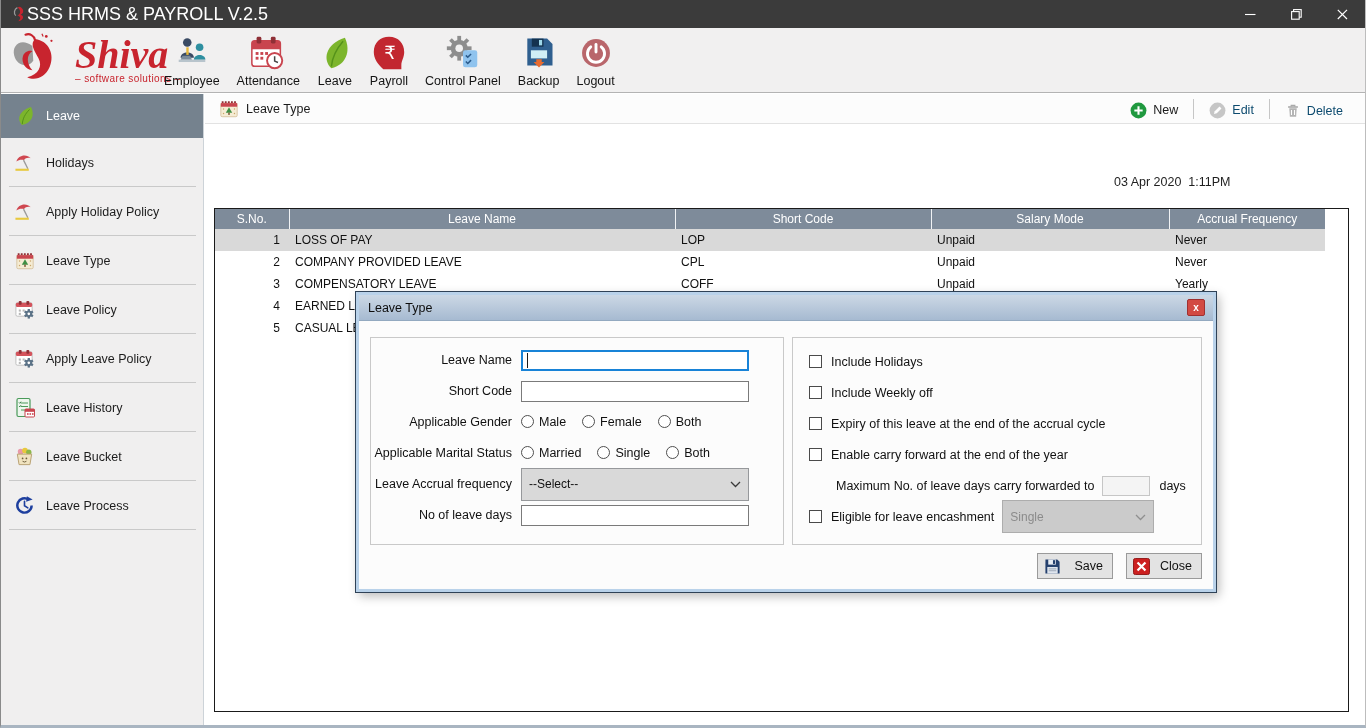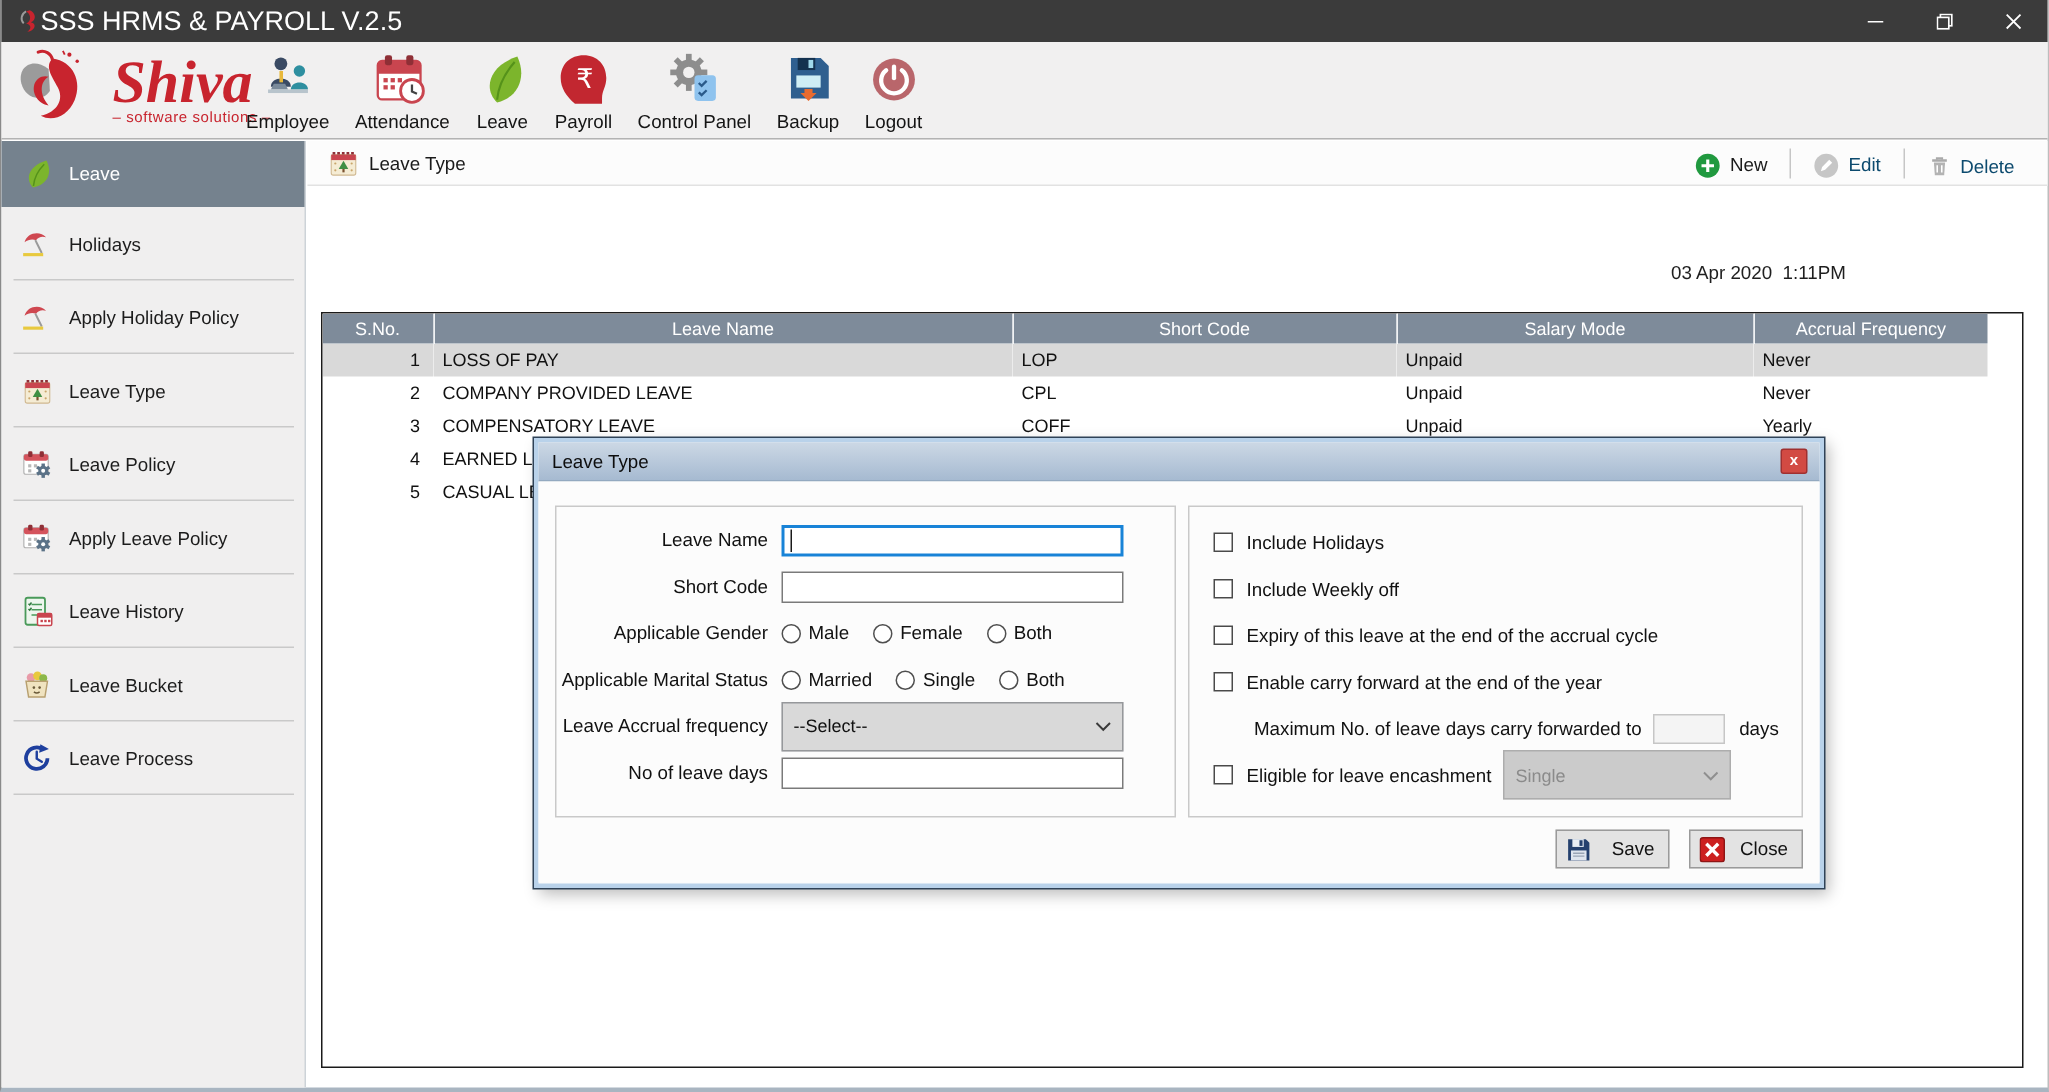--- a/index.html
+++ b/index.html
@@ -68,21 +68,21 @@
   .gb-left{left:11px;top:16px;width:414px;height:208px;}
   .gb-right{left:433px;top:16px;width:410px;height:208px;padding:8px 0 0 16px;}
   .form-row{position:absolute;left:0;width:100%;height:22px;display:flex;align-items:center;}
   .fieldlabel{width:150px;text-align:right;padding-right:9px;font-size:12.5px;color:#111;flex:none;}
   .input{width:228px;height:21px;border:1px solid #7a7a7a;background:#fff;font-size:12px;font-family:inherit;padding:0 5px;}
   .input-wrap{position:relative;display:inline-block;}
   .input.focused{border:2px solid #1883d7;}
   .caret{position:absolute;left:6px;top:3px;width:1px;height:15px;background:#1a1a1a;animation:blink 1.1s steps(1) infinite;}
   @keyframes blink{50%{opacity:0;}}
   .radio-group{display:flex;align-items:center;}
-  .radio-item{display:flex;align-items:center;margin-right:16px;cursor:pointer;}
+  .radio-item{display:flex;margin-right:16px;cursor:pointer;}
   .radio{width:13px;height:13px;border:1px solid #4f4f4f;border-radius:50%;background:#fff;margin-right:5px;flex:none;}
   .radio-label{font-size:12.5px;color:#111;}
   .combo{width:228px;height:33px;background:#d9d9d9;border:1px solid #96989b;display:flex;align-items:center;justify-content:space-between;padding:0 7px;font-size:12px;color:#111;cursor:pointer;}
   .combo-disabled{background:#cbcbcb;border-color:#adadad;color:#8b8b8b;cursor:default;}
   .cb-row{height:31px;display:flex;align-items:center;cursor:pointer;}
   .checkbox{width:13px;height:13px;border:1px solid #4a4a4a;background:#fff;margin-right:9px;flex:none;}
   .cb-label{font-size:12.5px;color:#111;}
   .carry-row{height:31px;display:flex;align-items:center;padding-left:27px;}
   .carry-label{font-size:12.5px;color:#111;}
   .small-input{width:48px;height:20px;border:1px solid #c6c6c6;background:#f4f4f4;margin:0 9px 0 8px;font-size:12px;padding:0 4px;font-family:inherit;}

